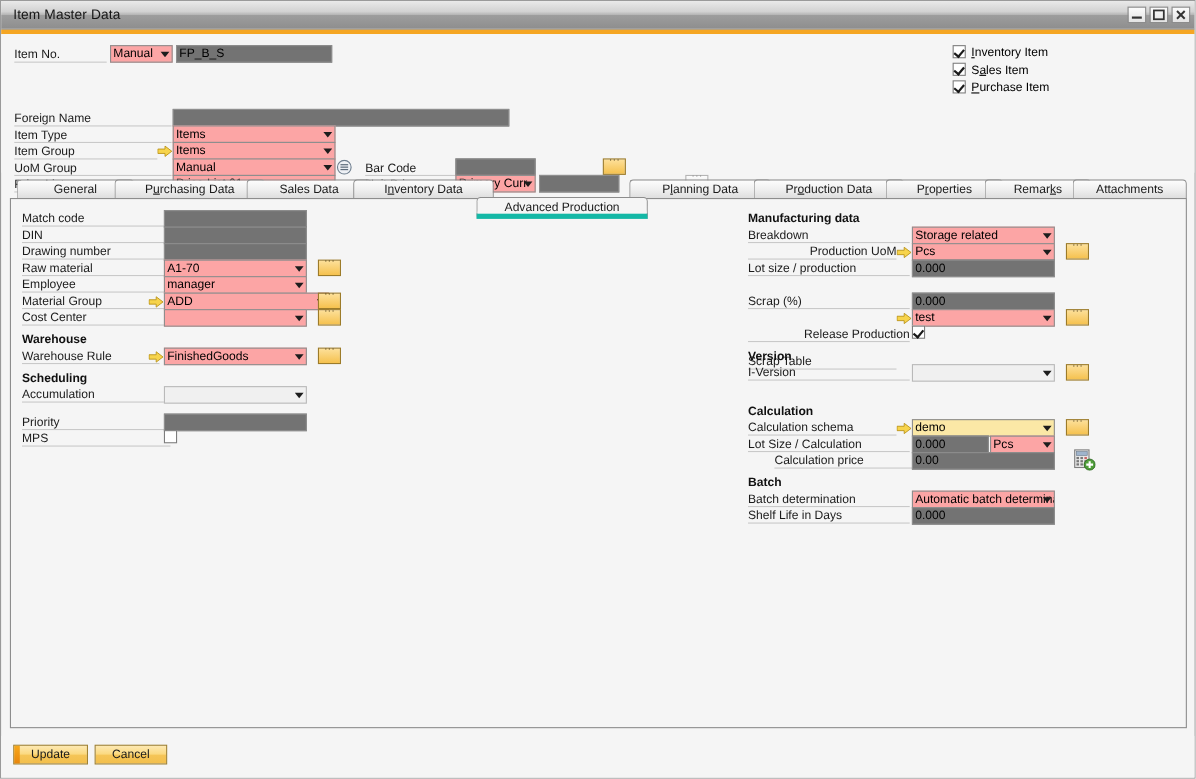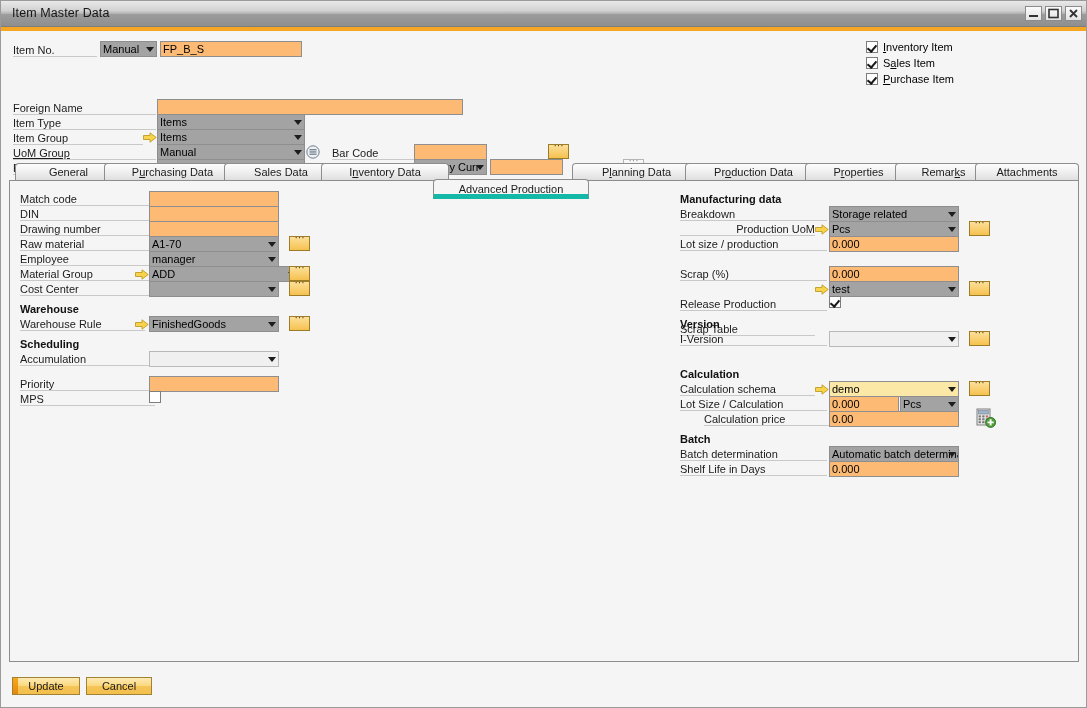--- a/index.html
+++ b/index.html
@@ -49,27 +49,27 @@
   #header-area {
     position: absolute; left: 0; top: 30px; width: 1085px; height: 126px;
     background: #f5f5f5;
   }
   .lbl {
     position: absolute; font-size: 11px; color: #1b1b1b; white-space: nowrap;
   }
   .lbl-u { border-bottom: 1px solid #c9c9c9; }
   .fld {
     position: absolute; height: 16px;
-    background: #fdba74; border: 1px solid #8e8e8e;
+    background: #737373; border: 1px solid #8e8e8e;
     font-size: 11px; font-family: "Liberation Sans", sans-serif;
     padding: 0 2px; line-height: 14px; color: #000;
   }
   .combo {
     position: absolute; height: 16px;
-    background: #a3a3a3; border: 1px solid #8e8e8e;
+    background: #fca5a5; border: 1px solid #8e8e8e;
     font-size: 11px; line-height: 15px; padding: 0 14px 0 2px;
     white-space: nowrap; overflow: hidden;
   }
   .combo.grey { background: #f0f0f0; border-color: #b9b9b9; }
   .combo.yellow { background: #fbe8a6; }
   .combo .arw {
     position: absolute; right: 2px; top: 5px;
     width: 0; height: 0;
     border-left: 4.5px solid transparent;
     border-right: 4.5px solid transparent;
@@ -203,21 +203,21 @@
 
     <div class="lbl lbl-u" style="left:12px; top:101px; width:130px;">Item Group</div>
     <svg class="lnkarrow" style="left:142px; top:101px;" viewBox="0 0 14 11">
       <path d="M0.5 3.5 H7 V0.8 L13.2 5.5 L7 10.2 V7.5 H0.5 Z" fill="#f7d44c" stroke="#b99218" stroke-width="0.8"></path>
     </svg>
     <div class="combo" style="left:156px; top:98px; width:148px;">
       <span>Items</span>
       <span class="arw"></span>
     </div>
 
-    <div class="lbl lbl-u" style="left:12px; top:116px; width:143px;text-decoration:underline;">UoM Group</div>
+    <div class="lbl lbl-u" style="left:12px; top:116px; width:143px;">UoM Group</div>
     <div class="combo" style="left:156px; top:113px; width:148px;">
       <span>Manual</span>
       <span class="arw"></span>
     </div>
     <svg class="uom-list-icon" style="left:305px; top:114px;" viewBox="0 0 14 14">
       <circle cx="7" cy="7" r="6.2" fill="#eef1f5" stroke="#6d7d8d" stroke-width="1"></circle>
       <rect x="3.5" y="4.2" width="7" height="1.1" fill="#5c6b7a"></rect>
       <rect x="3.5" y="6.4" width="7" height="1.1" fill="#5c6b7a"></rect>
       <rect x="3.5" y="8.6" width="7" height="1.1" fill="#5c6b7a"></rect>
     </svg>
@@ -358,21 +358,21 @@
     <div class="lbl lbl-u" style="left:670px; top:102px; width:135px;margin-top:40px;">Scrap Table</div>
     <svg class="lnkarrow" style="left:805px; top:103px;" viewBox="0 0 14 11">
       <path d="M0.5 3.5 H7 V0.8 L13.2 5.5 L7 10.2 V7.5 H0.5 Z" fill="#f7d44c" stroke="#b99218" stroke-width="0.8"></path>
     </svg>
     <div class="combo" style="left:819px; top:100px; width:130px;">
       <span>test</span>
       <span class="arw"></span>
     </div>
     <div class="ellipsisbtn" style="left:959px; top:100px;"></div>
 
-    <div class="lbl lbl-u" style="left:670px; top:117px; width:147px;">Release Production</div>
+    <div class="lbl lbl-u" style="left:670px; top:117px; width:147px;text-align:right;">Release Production</div>
     <div class="cbstandalone checked" style="left:819px; top:115px;"></div>
 
     <div class="sect" style="left:670px; top:137px;">Version</div>
 
     <div class="lbl lbl-u" style="left:670px; top:152px; width:147px;">I-Version</div>
     <div class="combo grey" style="left:819px; top:150px; width:130px;">
       <span></span>
       <span class="arw"></span>
     </div>
     <div class="ellipsisbtn" style="left:959px; top:150px;"></div>

